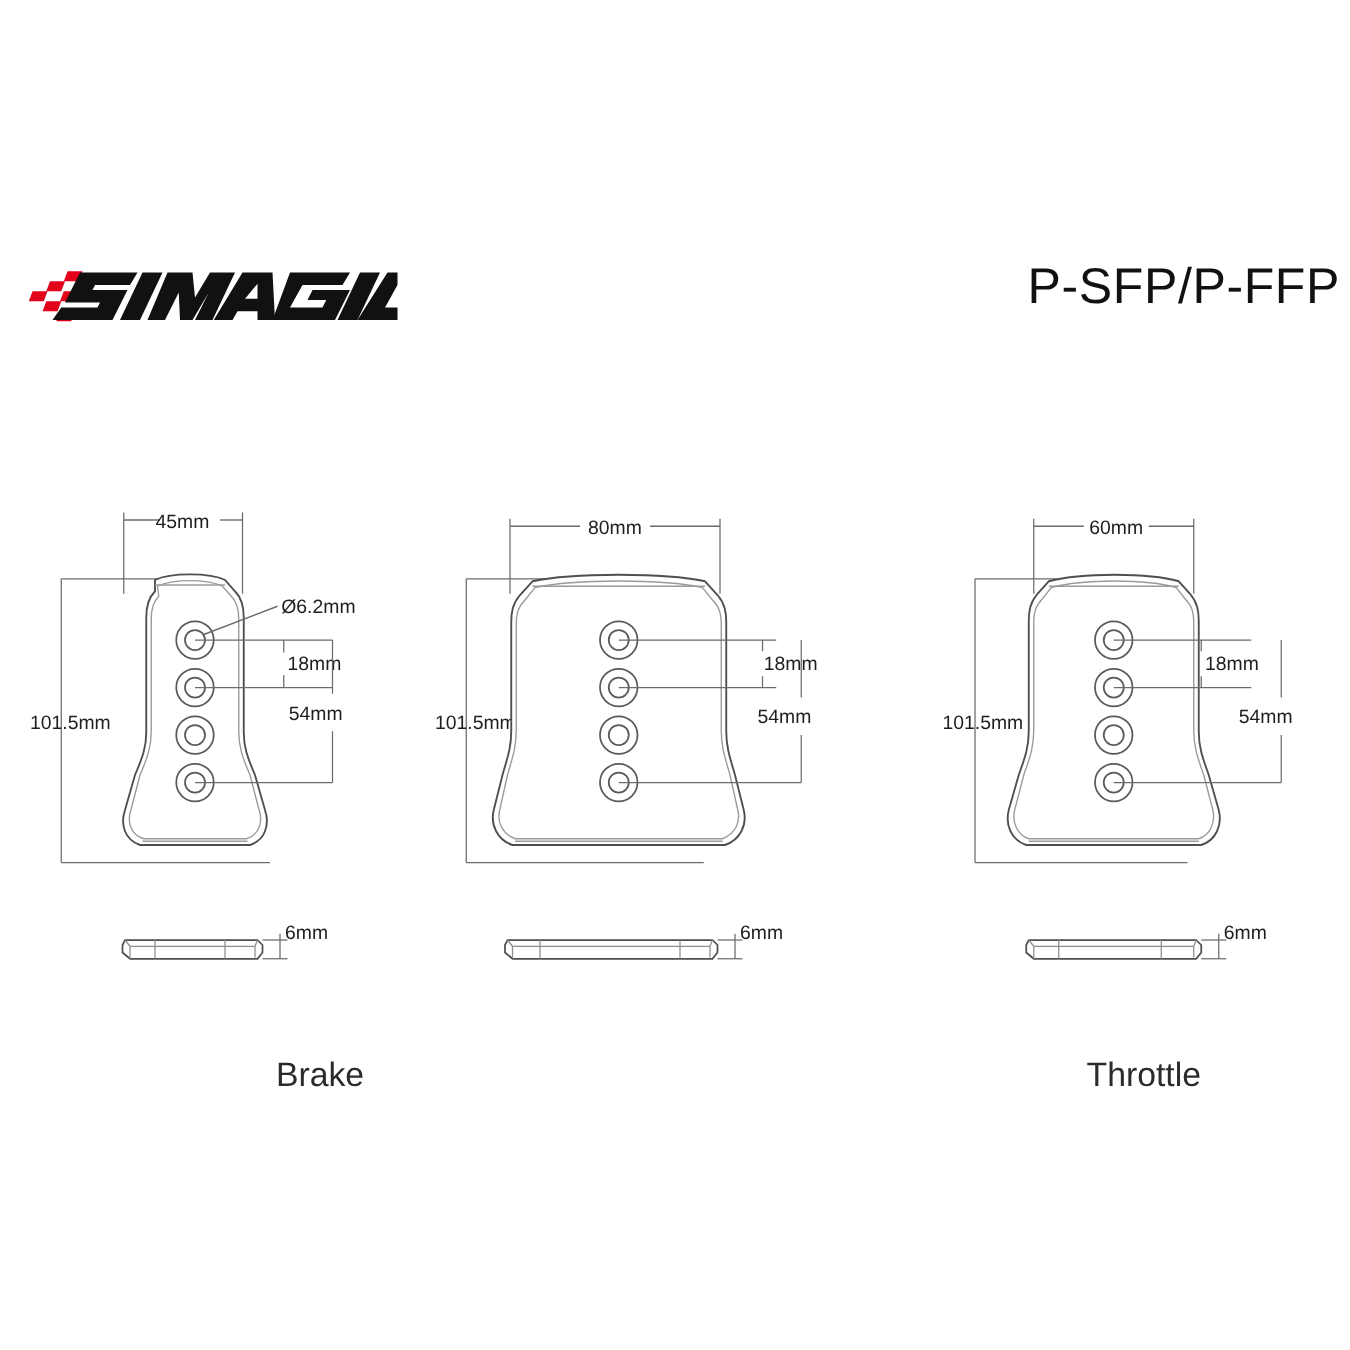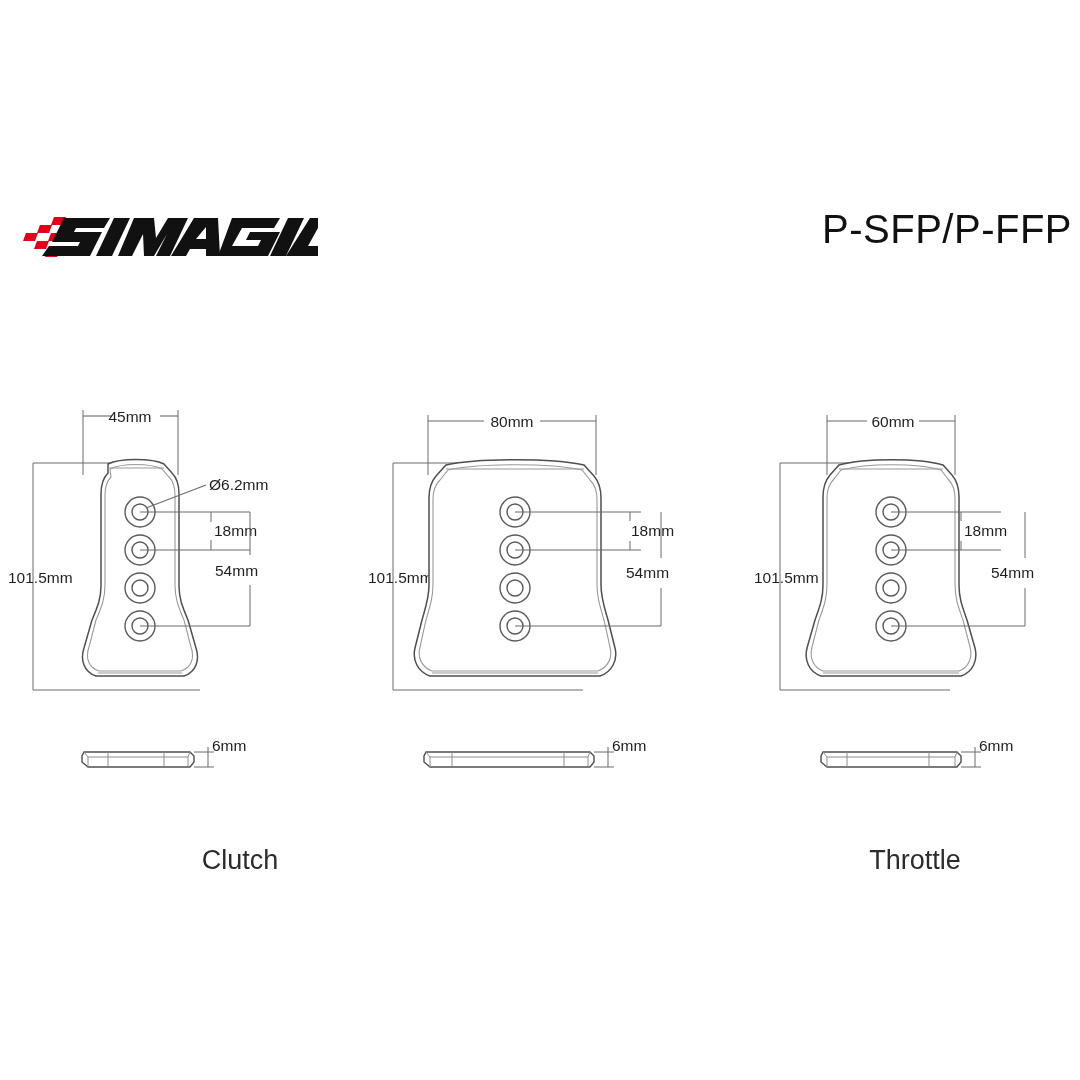--- a/index.html
+++ b/index.html
@@ -26,22 +26,22 @@
     position:absolute;right:8px;top:2px;
     font-size:40px;font-weight:400;letter-spacing:0.5px;
     color:#111;
     white-space:nowrap;
     font-family:"Liberation Sans", sans-serif;
   }
 
   
   .drawings{position:absolute;left:0;top:380px;width:1080px;height:500px;}
   .panel{position:absolute;top:0;width:360px;height:500px;}
-  .panel.p0{left:0px;padding-left:40px;}
-  .panel.p1{left:368px;}
+  .panel.p0{left:16px;padding-left:40px;}
+  .panel.p1{left:348px;}
   .panel.p2{left:735px;}
   .panel svg{display:block;position:absolute;left:0;top:0;}
 
   .caption{
     position:absolute;bottom:4px;width:100%;
     text-align:center;
     font-size:27px;font-weight:400;color:#2b2b2b;
     font-family:"Liberation Sans", sans-serif;
   }
   .dimtext{
@@ -194,21 +194,21 @@
           <line class="side-line" x1="108" y1="372" x2="108" y2="387"></line>
           <line class="side-line" x1="188" y1="377" x2="188" y2="386"></line>
         </g>
         <g>
           <line class="dimline thin" x1="194" y1="372" x2="214" y2="372"></line>
           <line class="dimline thin" x1="194" y1="387" x2="214" y2="387"></line>
           <line class="dimline thin" x1="208" y1="367" x2="208" y2="387"></line>
           <text class="dimtext" x="212" y="371">6mm</text>
         </g>
       </svg>
-      <div class="caption">Clutch</div>
+      <div class="caption">Brake</div>
     </div>
 
     <div class="panel p1">
       <svg width="360" height="470" viewBox="0 0 360 470">
 
         <g>
           <line class="dimline thin" x1="60" y1="35" x2="60" y2="95"></line>
           <line class="dimline thin" x1="228" y1="35" x2="228" y2="95"></line>
           <line class="dimline" x1="60" y1="41" x2="116" y2="41"></line>
           <line class="dimline" x1="172" y1="41" x2="228" y2="41"></line>

